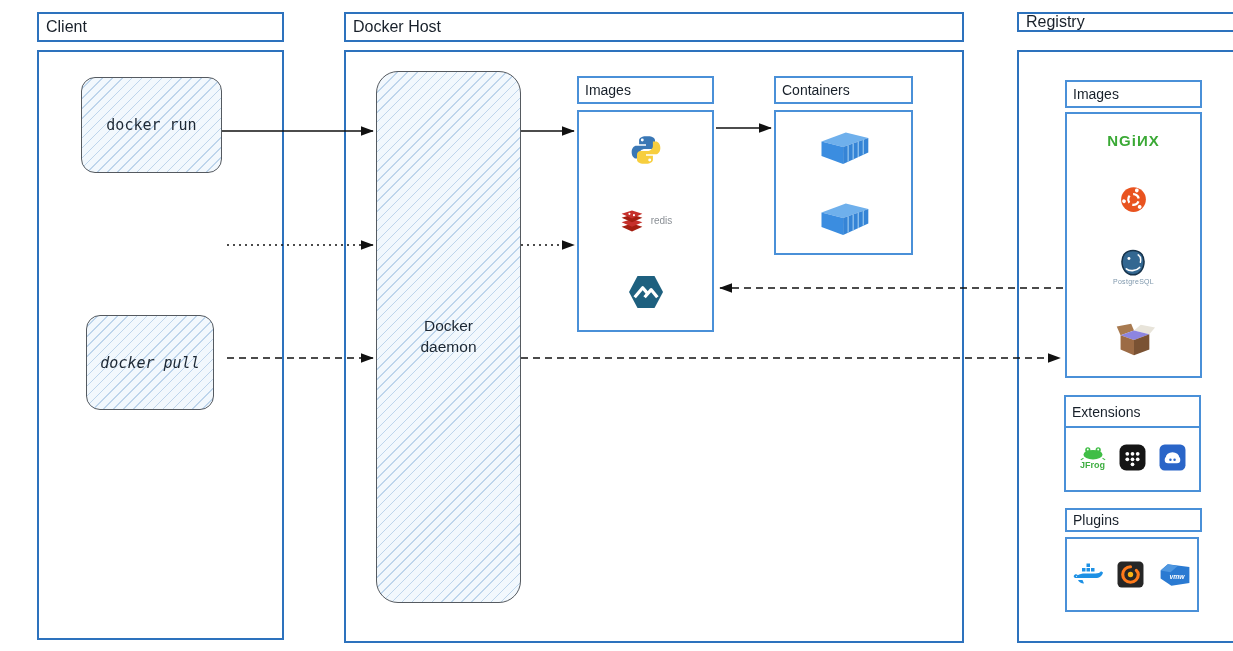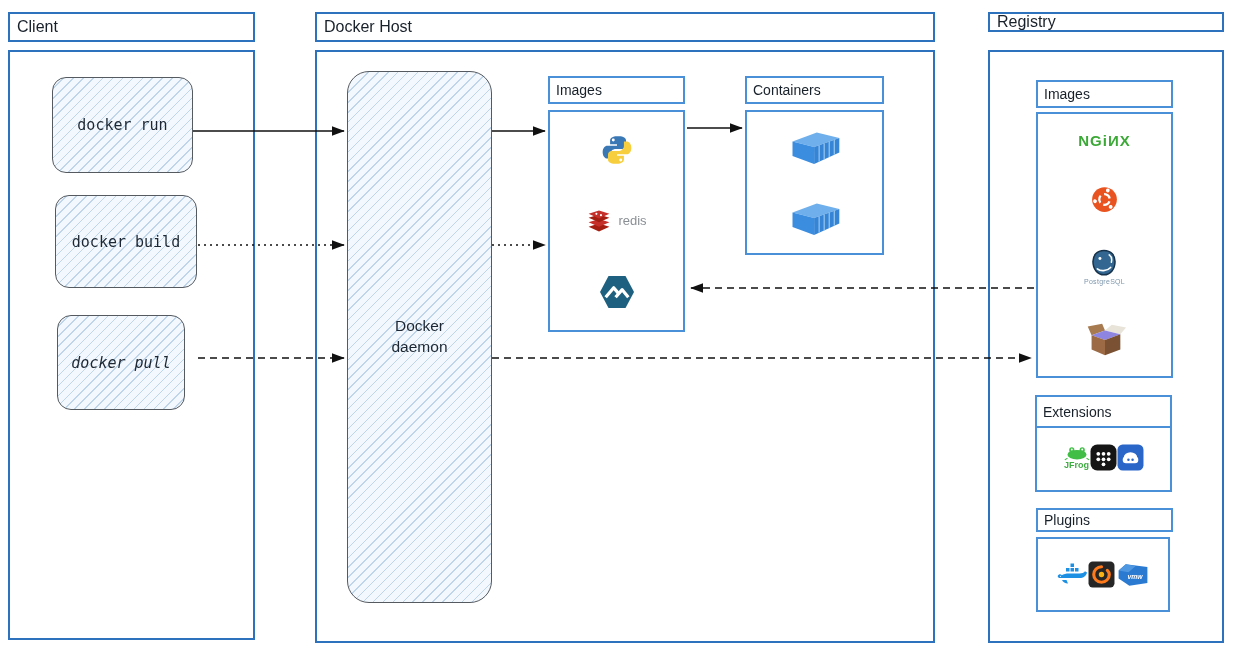--- a/index.html
+++ b/index.html
@@ -1,18 +1,18 @@
 <!DOCTYPE html>
 <html><head>
 <meta charset="utf-8">
 <style>
   html,body{margin:0;padding:0;background:#ffffff;}
   body{width:1233px;height:651px;position:relative;overflow:hidden;
        font-family:"Liberation Sans", sans-serif;color:#18202a;}
-  .stage{position:absolute;inset:0;}
+  .stage{position:absolute;inset:0;margin-left:29px;}
   #arrow-layer{position:absolute;left:0;top:0;width:1233px;height:651px;pointer-events:none;z-index:30;}
 
   .panel-title{position:absolute;border:2px solid #2d72bd;background:#fff;z-index:5;
     font-size:16px;display:flex;align-items:center;padding:0 7px;box-sizing:border-box;}
   .panel-body{position:absolute;border:2px solid #2d72bd;background:#fff;box-sizing:border-box;z-index:1;}
 
   .sub-title{position:absolute;border:2px solid #4a90d8;background:#fff;z-index:6;
     font-size:14px;display:flex;align-items:center;padding:0 6px;box-sizing:border-box;}
   .sub-body{position:absolute;border:2px solid #4a90d8;background:#fff;box-sizing:border-box;z-index:5;
     display:flex;align-items:center;}
@@ -20,43 +20,40 @@
   .sketch{border:1.6px solid #555a60;border-radius:14px;box-sizing:border-box;
     background-color:#f2f8fd;
     background-image:repeating-linear-gradient(135deg, rgba(126,170,214,0.45) 0px, rgba(126,170,214,0.45) 1px, transparent 1px, transparent 7px);
     position:absolute;display:flex;align-items:center;justify-content:center;z-index:4;}
   .cmd{font-family:"DejaVu Sans Mono", monospace;font-size:15px;color:#1c2733;}
 
   .daemon{border-radius:22px;}
   .daemon-label{font-size:15.5px;color:#1c2733;text-align:center;width:90px;line-height:1.35;}
 
   .col{flex-direction:column;justify-content:space-around;}
-  .rowc{flex-direction:row;justify-content:center;}
+  .rowc{flex-direction:row;justify-content:center;gap:13px;}
 
   .img-row{display:flex;align-items:center;gap:6px;}
-  .redis-label{font-size:13px;color:#8a8f95;}
+  .redis-label{font-size:10px;color:#8a8f95;}
   .nginx-word{font-size:15px;font-weight:bold;color:#3aa935;letter-spacing:1px;}
   .pg-wrap{display:flex;flex-direction:column;align-items:center;gap:1px;}
   .pg-label{font-size:7px;color:#7d96ab;letter-spacing:0.3px;}
   .jfrog-wrap{display:flex;flex-direction:column;align-items:center;line-height:1;}
   .jfrog-label{font-size:9px;font-weight:bold;color:#3fae42;}
 </style>
 </head>
 <body>
 
 <div class="stage">
 
   <div class="panel-title" style="left:8px;top:12px;width:247px;height:30px;">Client</div>
   <div class="panel-body" style="left:8px;top:50px;width:247px;height:590px;"></div>
 
   <div class="sketch" style="left:52px;top:77px;width:141px;height:96px;">
     <span class="cmd">docker run</span>
-  </div>
-  <div class="sketch" style="left:55px;top:195px;width:142px;height:93px;">
-    <span class="cmd">docker build</span>
   </div>
   <div class="sketch" style="left:57px;top:315px;width:128px;height:95px;font-style:italic;">
     <span class="cmd">docker pull</span>
   </div>
 
   <div class="panel-title" style="left:315px;top:12px;width:620px;height:30px;">Docker Host</div>
   <div class="panel-body" style="left:315px;top:50px;width:620px;height:593px;"></div>
 
   <div class="sketch daemon" style="left:347px;top:71px;width:145px;height:532px;">
     <span class="daemon-label">Docker daemon</span>

